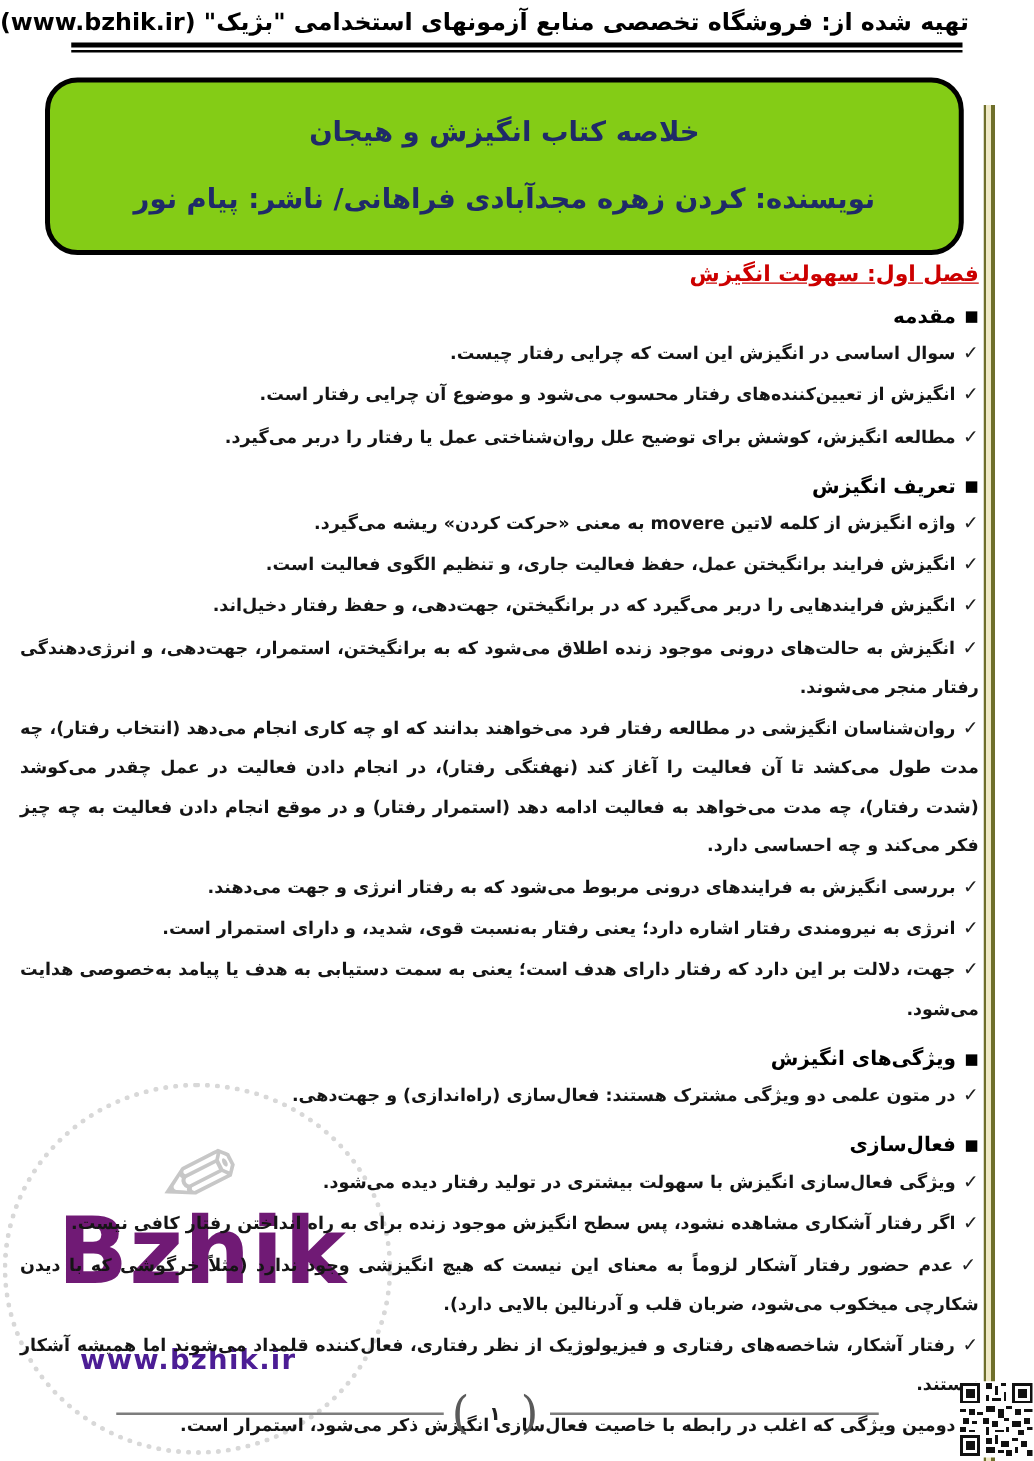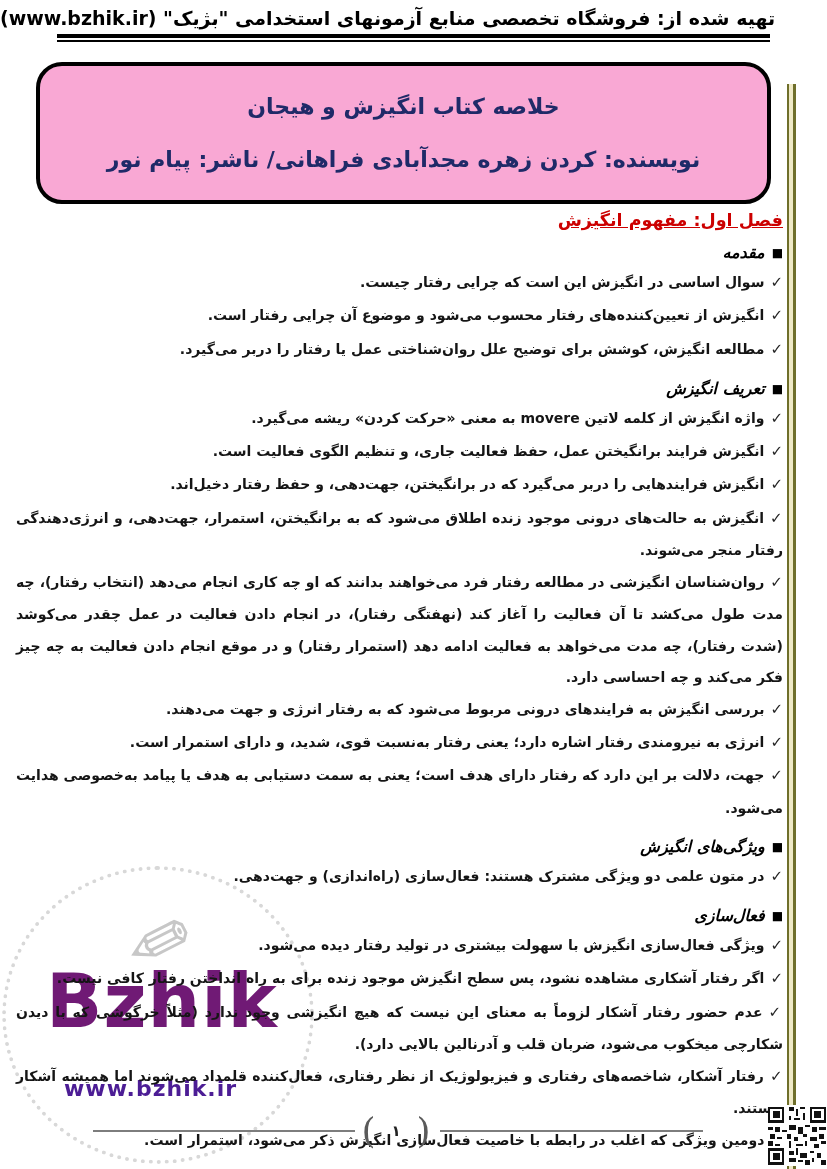--- a/index.html
+++ b/index.html
@@ -6,32 +6,32 @@
   .page{position:relative;width:827px;height:1169px;background:#fff;overflow:hidden;
         font-family:"DejaVu Sans",sans-serif;}
   
   .top-header{position:absolute;top:7px;left:0;right:0;text-align:left;
               font-size:19px;font-weight:700;color:#000;direction:rtl;z-index:1;}
   .header-rule{position:absolute;top:34px;left:57px;right:57px;z-index:1;}
   .header-rule .bar1{height:3.5px;background:#000;}
   .header-rule .bar2{height:2px;background:#000;margin-top:2.5px;}
   
   .title-box{position:absolute;top:62px;left:36px;right:56px;height:134px;
-             border:4.5px solid #000;border-radius:26px;background:#f9a8d4;
+             border:4.5px solid #000;border-radius:26px;background:#84cc16;
              display:flex;flex-direction:column;justify-content:space-evenly;
              align-items:center;direction:rtl;z-index:1;}
   .title-line{color:#1f2a68;font-size:22px;font-weight:800;}
   
   .gold-line{position:absolute;top:84px;bottom:0;right:31px;width:9px;z-index:0;
              background:linear-gradient(90deg,#6f6f2b 0 2px,#efe9c6 2px 6px,#6f6f2b 6px 9px);}
   
   .content{position:absolute;top:210px;right:44px;left:16px;direction:rtl;z-index:1;color:#111;}
   .chapter-heading{color:#cc0000;font-size:17.5px;font-weight:800;
                    text-decoration:underline;margin:0 0 8px 0;}
-  .sec-heading{font-size:16px;font-weight:800;margin:13px 0 4px 0;color:#000;font-style:italic;}
+  .sec-heading{font-size:16px;font-weight:800;margin:13px 0 4px 0;color:#000;}
   .sec-heading .sq{font-size:12px;margin-left:7px;position:relative;top:-1px;}
   .item{font-size:14px;font-weight:700;line-height:2.22;text-align:justify;color:#151515;}
   .item .check{margin-left:6px;font-weight:400;font-size:15px;color:#222;}
   
   .wm-circle{position:absolute;left:2px;top:866px;width:312px;height:298px;
              border:4px dotted #d8d8d8;border-radius:50%;box-sizing:border-box;z-index:0;}
   .wm-pencil{position:absolute;left:128px;top:900px;font-size:74px;color:#c7c7c7;
              transform:scaleX(-1) rotate(-18deg);z-index:0;}
   .wm-brand{position:absolute;left:46px;top:958px;font-size:74px;font-weight:800;
             color:#701a75;z-index:0;letter-spacing:1px;}
@@ -65,21 +65,21 @@
     <div class="bar1"></div>
     <div class="bar2"></div>
   </div>
 
   <div class="title-box">
     <div class="title-line">خلاصه کتاب انگیزش و هیجان</div>
     <div class="title-line">نویسنده: کردن زهره مجدآبادی فراهانی/ ناشر: پیام نور</div>
   </div>
 
   <div class="content">
-    <div class="chapter-heading">فصل اول: مفهوم انگیزش</div>
+    <div class="chapter-heading">فصل اول: سهولت انگیزش</div>
 
     <div class="sec-heading">
       <span class="sq">■</span><span>مقدمه</span>
     </div>
     <div class="item"><span class="check">✓</span><span>سوال اساسی در انگیزش این است که چرایی رفتار چیست.</span></div>
     <div class="item"><span class="check">✓</span><span>انگیزش از تعیین‌کننده‌های رفتار محسوب می‌شود و موضوع آن چرایی رفتار است.</span></div>
     <div class="item"><span class="check">✓</span><span>مطالعه انگیزش، کوشش برای توضیح علل روان‌شناختی عمل یا رفتار را دربر می‌گیرد.</span></div>
 
     <div class="sec-heading">
       <span class="sq">■</span><span>تعریف انگیزش</span>

